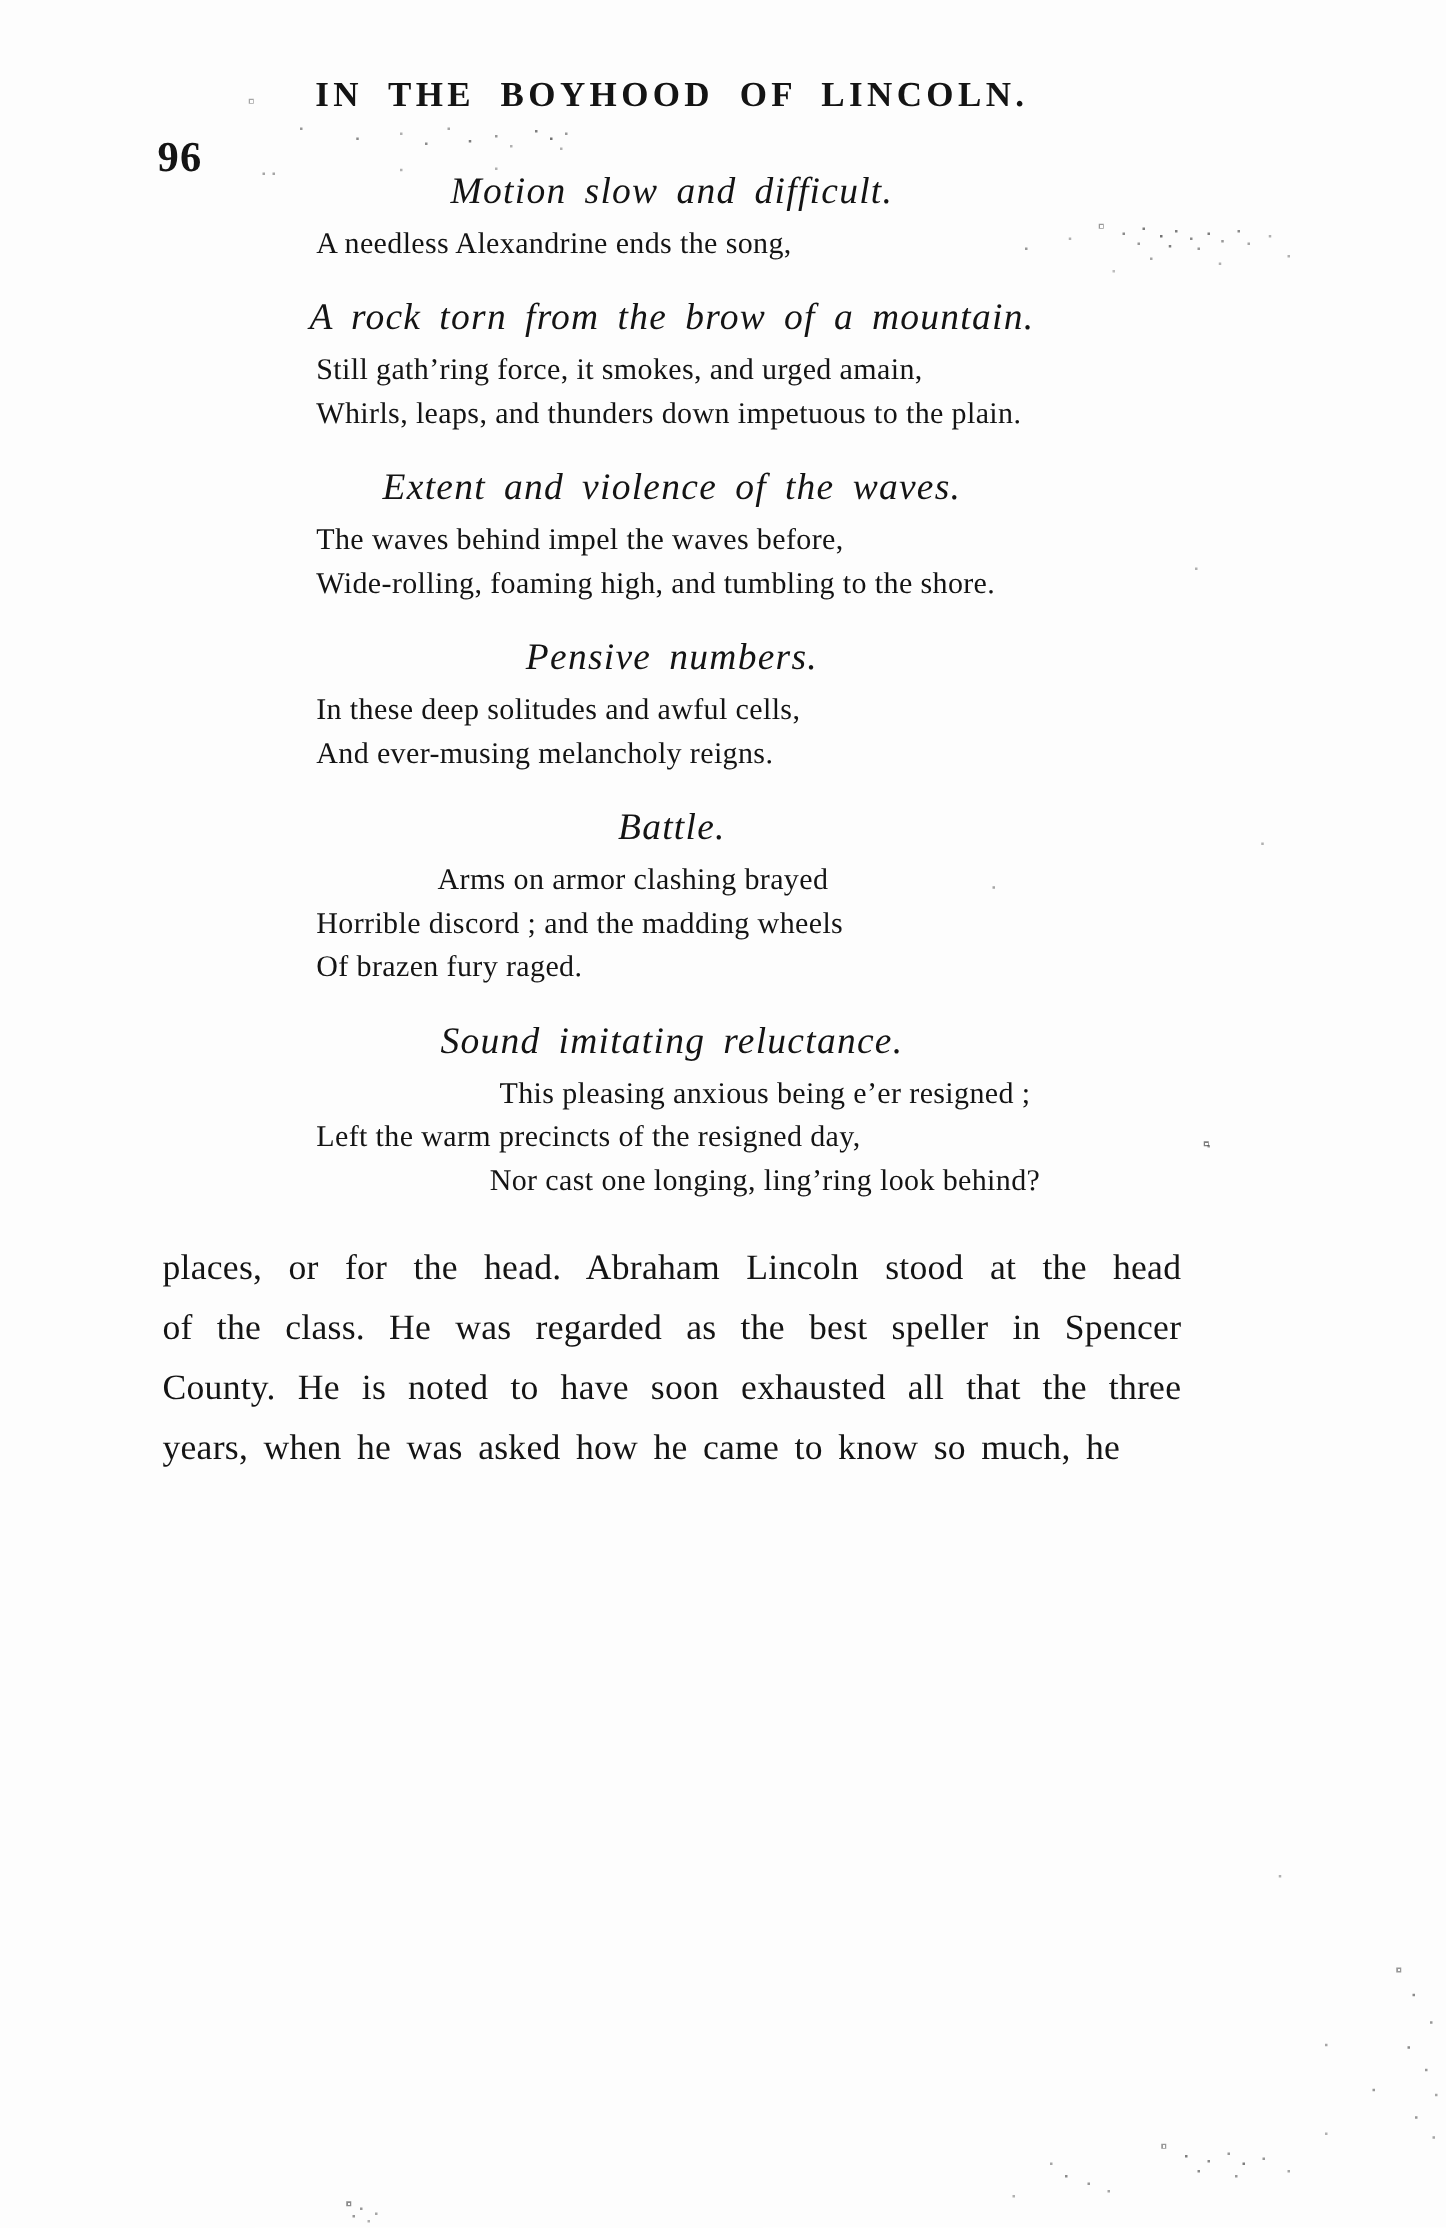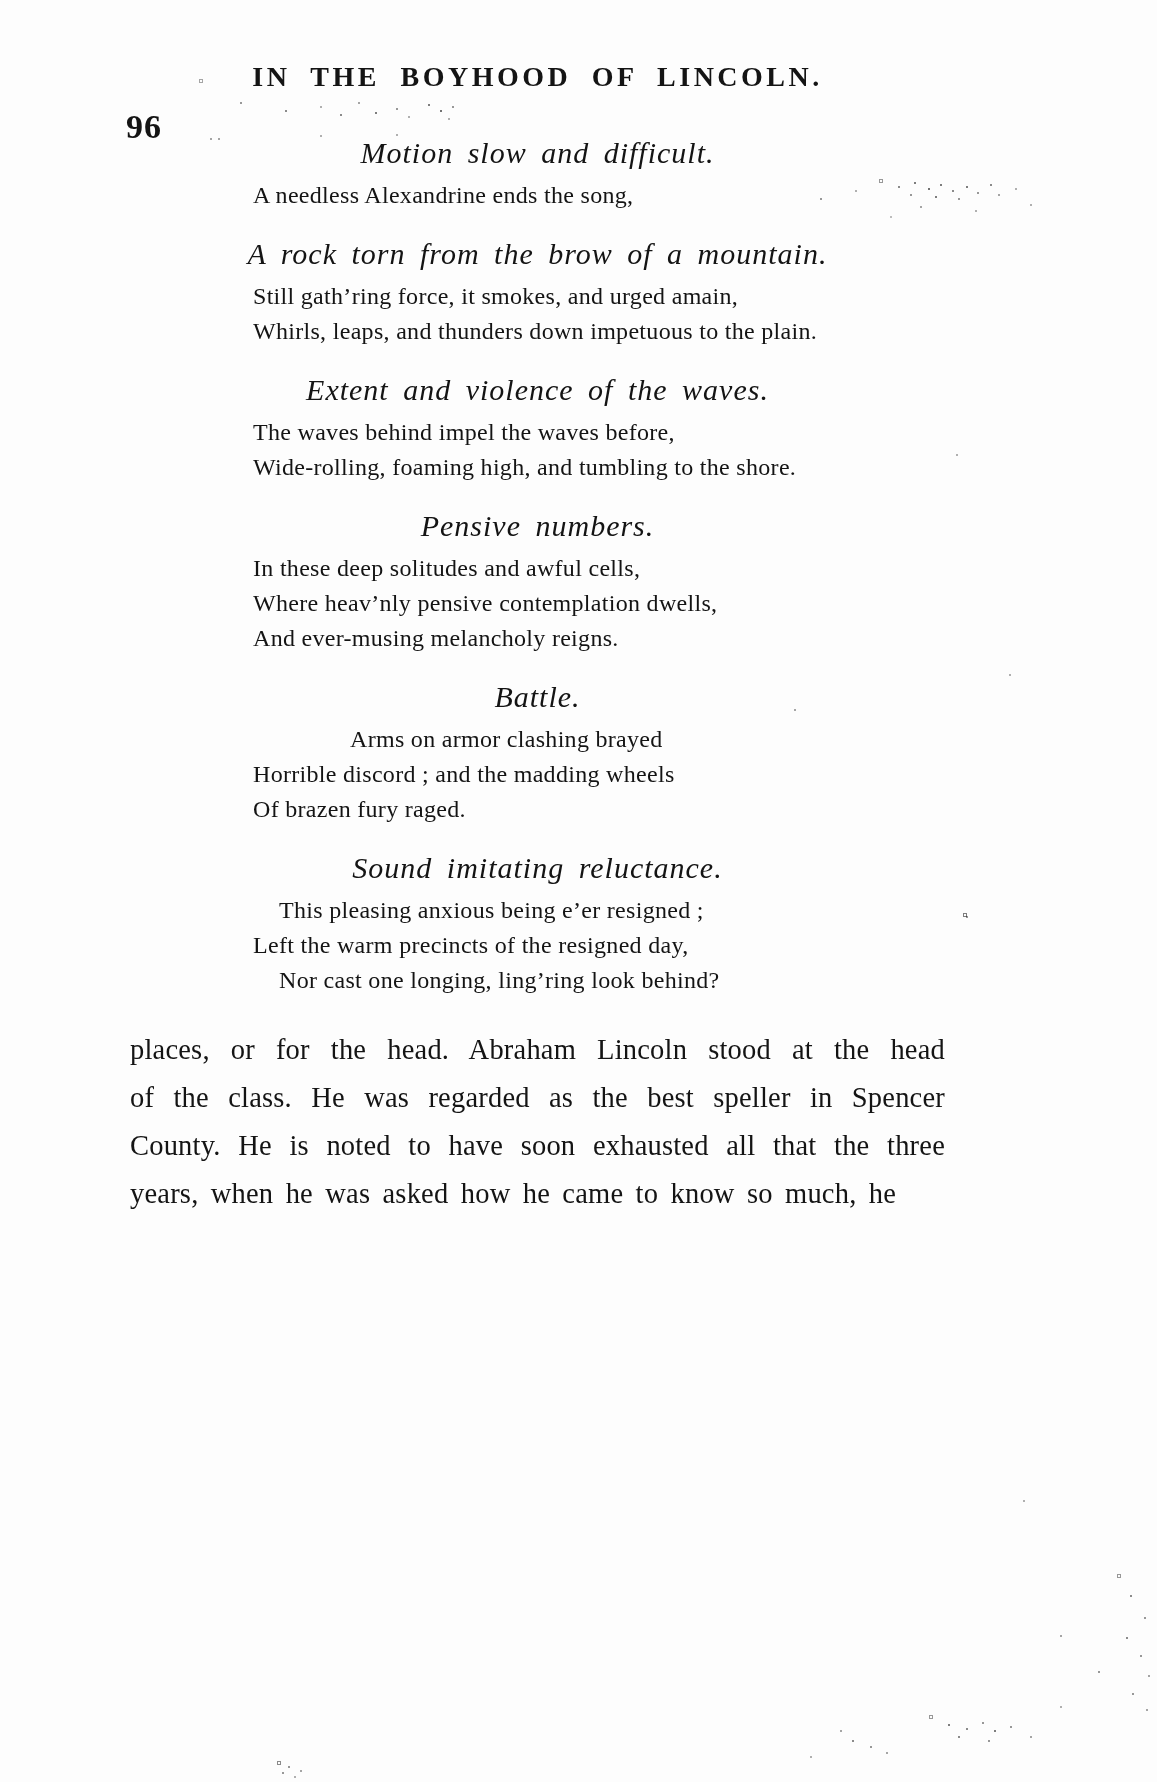--- a/index.html
+++ b/index.html
@@ -45,21 +45,21 @@
     margin: 22px 0 6px 0;
   }
   .quote-section:first-child .quote-heading { margin-top: 36px; font-style: italic; }
 
   .verse {
     margin-left: 123px;
     font-size: 24px;
     line-height: 35px;
     letter-spacing: 0.3px;
   }
-  .verse-line.indent-1 { padding-left: 26px; }
+  .verse-line.indent-1 { padding-left: 26px; text-align: center; }
   .verse-line.indent-2 { padding-left: 97px; }
 
   
   .paragraph {
     margin-top: 28px;
     font-size: 28.5px;
     line-height: 48px;
     word-spacing: 5px;
     letter-spacing: 0.2px;
   }
@@ -153,21 +153,20 @@
     <div class="verse">
             <div class="verse-line indent-0">The waves behind impel the waves before,</div>
             <div class="verse-line indent-0">Wide-rolling, foaming high, and tumbling to the shore.</div>
           </div>
   </section>
 
   <section class="quote-section">
     <h3 class="quote-heading">Pensive numbers.</h3>
     <div class="verse">
             <div class="verse-line indent-0">In these deep solitudes and awful cells,</div>
-            <div class="verse-line indent-0">Where heav’nly pensive contemplation dwells,</div>
             <div class="verse-line indent-0">And ever-musing melancholy reigns.</div>
           </div>
   </section>
 
   <section class="quote-section">
     <h3 class="quote-heading">Battle.</h3>
     <div class="verse">
             <div class="verse-line indent-2">Arms on armor clashing brayed</div>
             <div class="verse-line indent-0">Horrible discord ; and the madding wheels</div>
             <div class="verse-line indent-0">Of brazen fury raged.</div>

